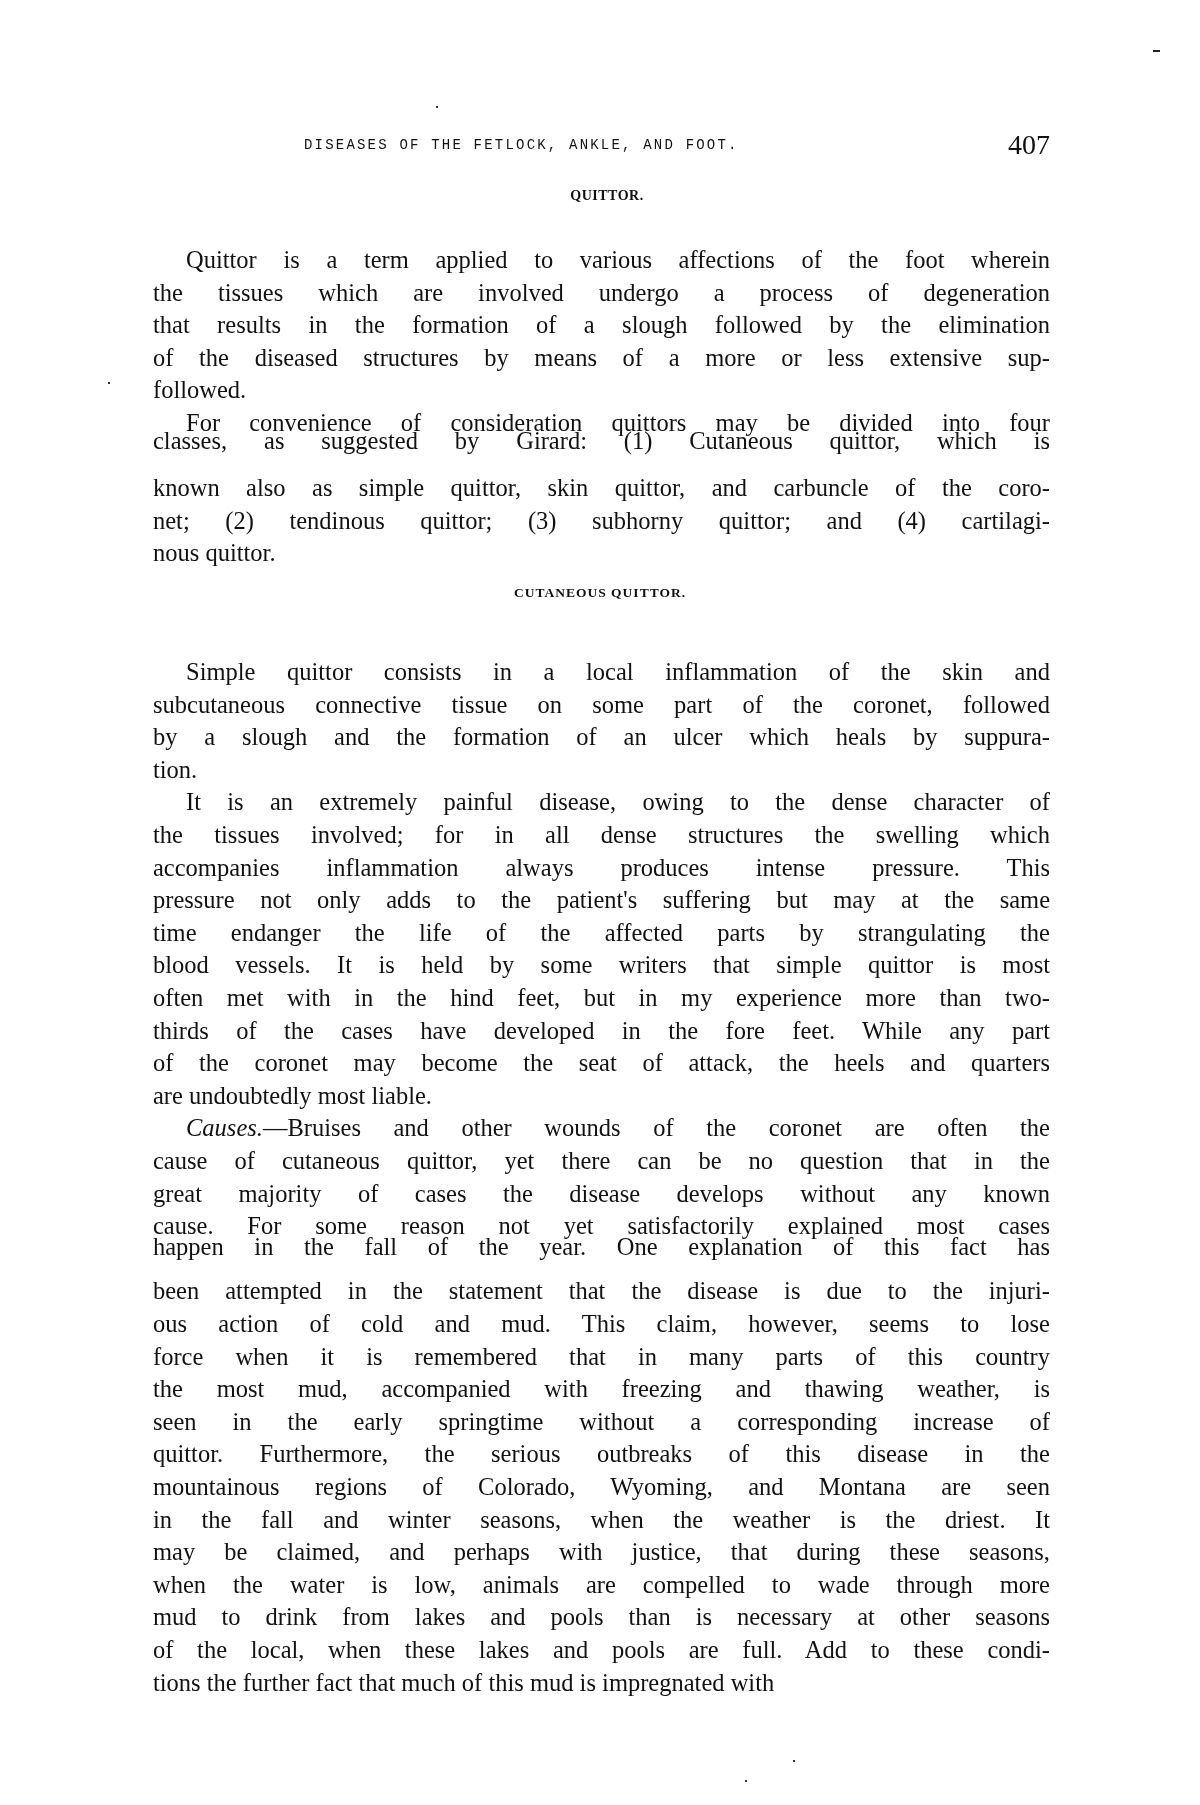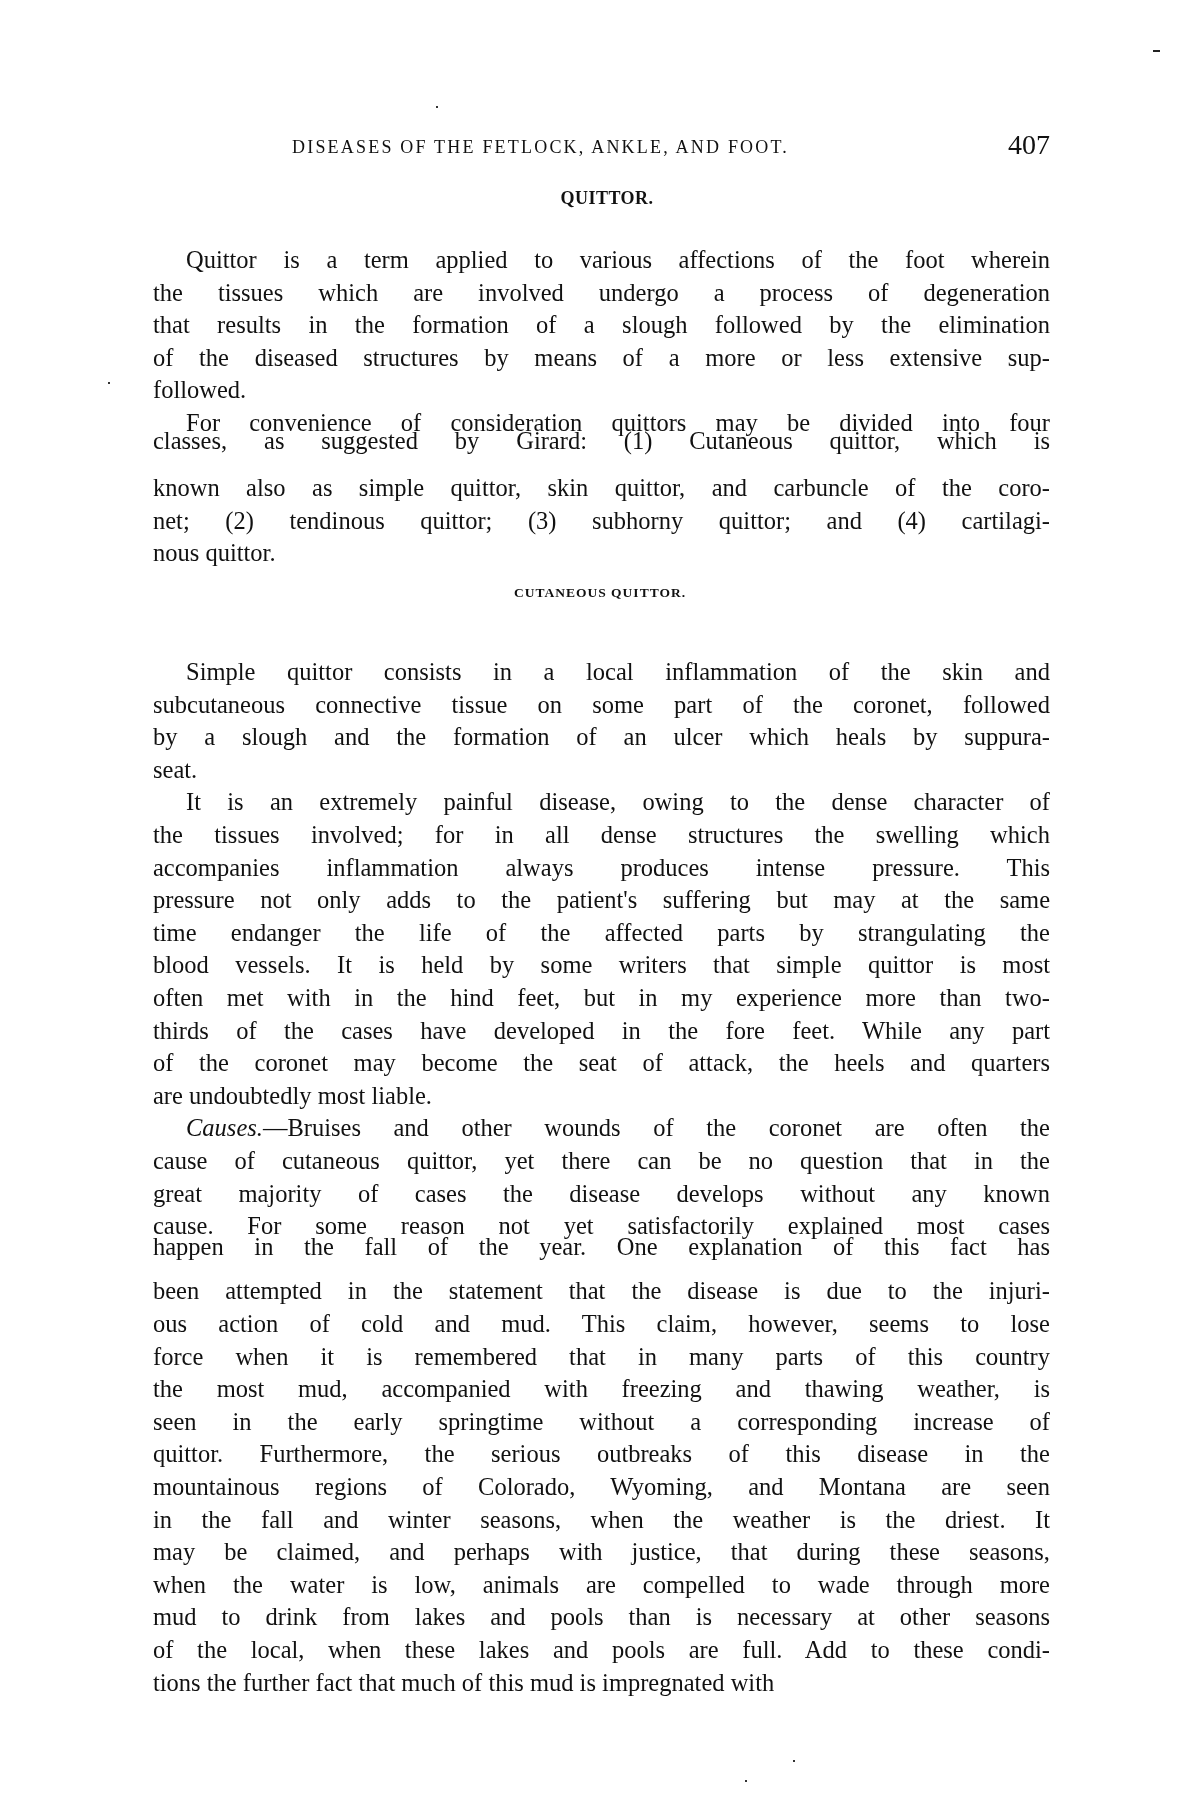--- a/index.html
+++ b/index.html
@@ -1,20 +1,20 @@
 <!DOCTYPE html>
 <html><head>
 <meta charset="utf-8">
 <style>
   html, body { margin: 0; padding: 0; background: #ffffff; }
   body { width: 1200px; height: 1805px; position: relative; overflow: hidden; }
   .page { position: absolute; left: 0; top: 0; width: 1200px; height: 1805px; background: #fff; color: #111; font-family: "DejaVu Serif", "Liberation Serif", serif; }
-  .running-head { position: absolute; top: 137px; left: 292px; font-size: 18px; letter-spacing: 2.2px; font-family: Liberation Serif, serif; }
+  .running-head { position: absolute; top: 137px; left: 304px; font-size: 14px; letter-spacing: 2.2px; font-family: Liberation Mono, monospace; }
   .page-number { position: absolute; top: 129px; left: 1008px; font-size: 28px; font-family: "Liberation Serif", serif; }
-  .title { position: absolute; top: 188px; left: 0; width: 1200px; text-align: center; padding-left: 14px; box-sizing: border-box; font-size: 18px; font-weight: bold; letter-spacing: 0.5px; font-family: "Liberation Serif", serif; }
+  .title { position: absolute; top: 188px; left: 0; width: 1200px; text-align: center; padding-left: 14px; box-sizing: border-box; font-size: 14px; font-weight: bold; letter-spacing: 0.5px; font-family: "Liberation Serif", serif; }
   .subtitle { position: absolute; top: 585px; left: 0; width: 1200px; text-align: center; box-sizing: border-box; font-size: 13.5px; font-weight: bold; letter-spacing: 1px; font-family: "Liberation Serif", serif; }
   .body { position: absolute; left: 153px; width: 897px; font-size: 24.5px; font-family: "Liberation Serif", serif; }
   .line { position: absolute; left: 0; width: 897px; height: 32px; line-height: 32px; white-space: nowrap; text-align: justify; text-align-last: justify; }
   .line.indent { padding-left: 33px; box-sizing: border-box; }
   .line.last { text-align-last: left; }
   .line i { font-style: italic; }
   .speck { position: absolute; background: #333; width: 2px; height: 2px; }
   .dash-mark { position: absolute; left: 1153px; top: 50px; width: 7px; height: 2px; background: #222; }
 </style>
 </head>
@@ -45,21 +45,21 @@
       </div>
     </div>
 
   <div class="subtitle">CUTANEOUS QUITTOR.</div>
 
   <div class="body" id="body-bottom" style="top:656px;">
       <div>
         <div class="line indent" style="top: 0px;"><span>Simple quittor consists in a local inflammation of the skin and</span></div>
         <div class="line" style="top: 33px;"><span>subcutaneous connective tissue on some part of the coronet, followed</span></div>
         <div class="line" style="top: 65px;"><span>by a slough and the formation of an ulcer which heals by suppura-</span></div>
-        <div class="line last" style="top: 98px;"><span>seat.</span></div>
+        <div class="line last" style="top: 98px;"><span>tion.</span></div>
       </div>
       <div>
         <div class="line indent" style="top: 130px;"><span>It is an extremely painful disease, owing to the dense character of</span></div>
         <div class="line" style="top: 163px;"><span>the tissues involved; for in all dense structures the swelling which</span></div>
         <div class="line" style="top: 196px;"><span>accompanies inflammation always produces intense pressure. This</span></div>
         <div class="line" style="top: 228px;"><span>pressure not only adds to the patient's suffering but may at the same</span></div>
         <div class="line" style="top: 261px;"><span>time endanger the life of the affected parts by strangulating the</span></div>
         <div class="line" style="top: 293px;"><span>blood vessels. It is held by some writers that simple quittor is most</span></div>
         <div class="line" style="top: 326px;"><span>often met with in the hind feet, but in my experience more than two-</span></div>
         <div class="line" style="top: 359px;"><span>thirds of the cases have developed in the fore feet. While any part</span></div>

